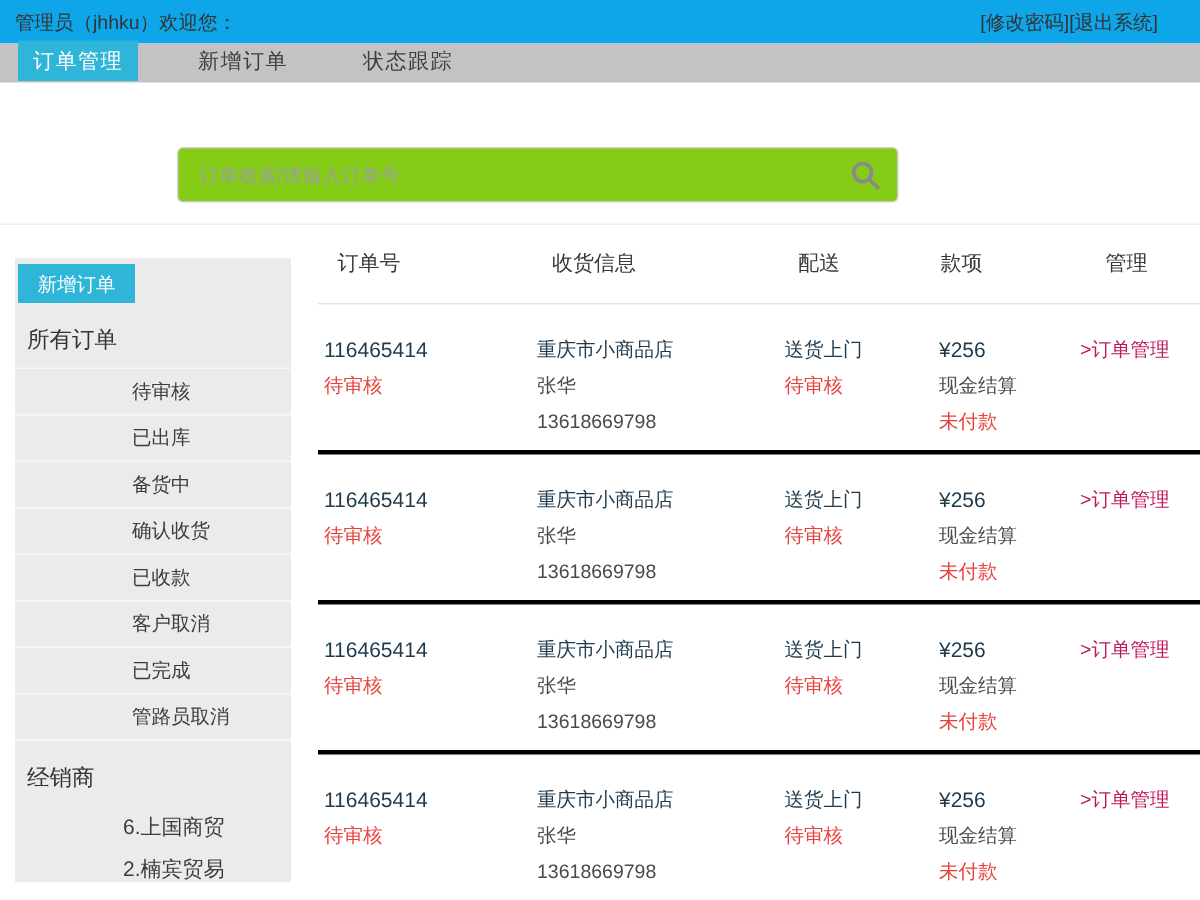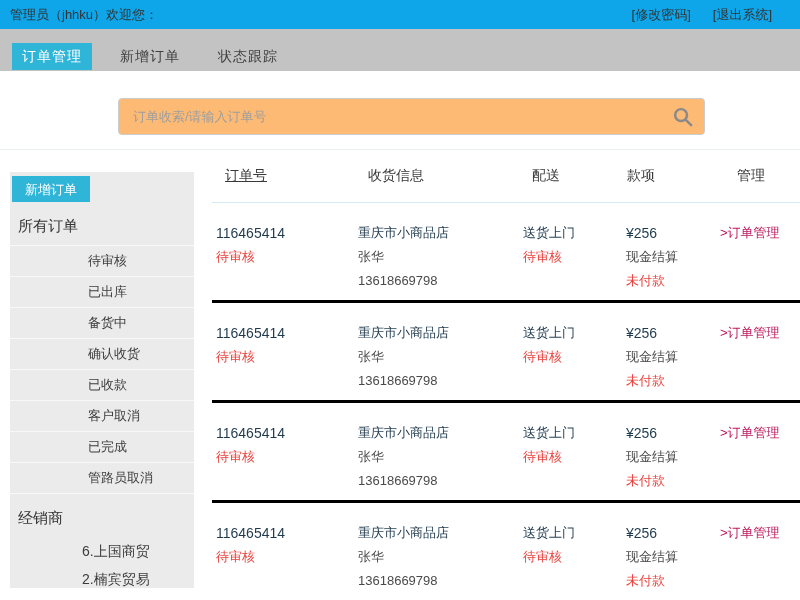--- a/index.html
+++ b/index.html
@@ -3,35 +3,35 @@
 <meta charset="utf-8">
 <style>
   html,body { margin:0; padding:0; }
   body { font-family:"Liberation Sans","DejaVu Sans",sans-serif; background:#fff; }
   .screen { position:relative; width:800px; height:600px; background:#fff; overflow:hidden; }
 
   
   .topbar { position:absolute; top:0; left:0; right:0; height:29px; background:#0ea5e9;
             display:flex; align-items:center; padding:0 10px; box-sizing:border-box;
             font-size:13px; color:#333; }
-  .topbar-links { margin-left:auto; display:flex; gap:22px; padding-right:18px; }
+  .topbar-links { margin-left:auto; display:flex; padding-right:18px; }
   .topbar-link { cursor:pointer; color:#333; }
 
   
-  .tabbar { position:absolute; top:29px; left:0; right:0; height:42px; background:#c3c3c3;
-            display:flex; align-items:flex-end; padding-left:12px; gap:18px; box-sizing:border-box; }
+  .tabbar { position:absolute; top:29px; left:0; right:0; height:26px; background:#c3c3c3;
+            display:flex; align-items:flex-end; padding-left:12px; gap:30px; box-sizing:border-box; }
   .tab { height:27px; line-height:27px; padding:0 10px; font-size:14px; letter-spacing:1px;
          color:#3f3f3f; margin-bottom:1px; cursor:pointer; white-space:nowrap; }
   .tab.active { background:#2fb5d8; color:#fff; }
 
   
   .search-section { position:absolute; top:71px; left:0; right:0; height:79px;
                     border-bottom:1px solid #e9eef1; box-sizing:border-box; }
-  .search-box { position:absolute; left:118px; top:27px; width:587px; height:37px;
-                border:1px solid #ccc; border-radius:4px; box-sizing:border-box; background:#fdba74; }
+  .search-box { position:absolute; left:118px; top:27px; width:481px; height:37px;
+                border:1px solid #ccc; border-radius:4px; box-sizing:border-box; background:#84cc16; }
   .search-input { border:none; outline:none; width:480px; height:33px; margin:1px 0 0 1px;
                   padding:0 0 0 13px; font-size:13px; color:#333; background:transparent; }
   .search-input::placeholder { color:#9e9e9e; }
   .search-icon { position:absolute; right:10px; top:6px; width:23px; height:23px; cursor:pointer; }
 
   
   .sidebar { position:absolute; left:10px; top:172px; width:184px; height:416px; background:#ebebeb; }
   .new-order-btn { display:block; margin:4px 0 0 2px; width:78px; height:26px; line-height:26px;
                    text-align:center; background:#2fb5d8; color:#fff; font-size:13px; border:none;
                    cursor:pointer; font-family:inherit; }
@@ -39,21 +39,21 @@
   .side-item { height:30px; line-height:30px; padding-left:78px; font-size:13px; color:#3c3c3c;
                border-top:1px solid #f8f8f8; cursor:pointer; }
   .side-list .side-item:last-child { border-bottom:1px solid #f8f8f8; }
   .dealer-item { height:28px; line-height:28px; padding-left:72px; font-size:14px; color:#3c3c3c;
                  cursor:pointer; }
 
   
   .main { position:absolute; left:212px; top:150px; right:0; bottom:0; }
   .thead, .trow { display:grid; grid-template-columns:146px 165px 101px 96px 1fr; }
   .thead { height:52px; align-items:center; border-bottom:1px solid #d3eaf3; font-size:14px; color:#3a3a3a; }
-  .th1 { padding-left:13px;text-decoration:underline; } .th2 { padding-left:10px; } .th3 { padding-left:9px; }
+  .th1 { padding-left:13px; } .th2 { padding-left:10px; } .th3 { padding-left:9px; }
   .th4 { padding-left:3px; }  .th5 { padding-left:17px; }
   .trow { padding-top:18px; height:79px; border-bottom:3px solid #000000; font-size:13px; }
   .c div, .c a { line-height:24px; display:block; }
   .c1 { padding-left:4px; } .c4 { padding-left:2px; }
   .order-no { font-size:14px; }
   .amount { font-size:14px; }
   .navy { color:#1f3a4d; }
   .red { color:#e8413c; }
   .dark { color:#4a4a4a; }
   .manage-link { color:#be185d; text-decoration:none; cursor:pointer; }

